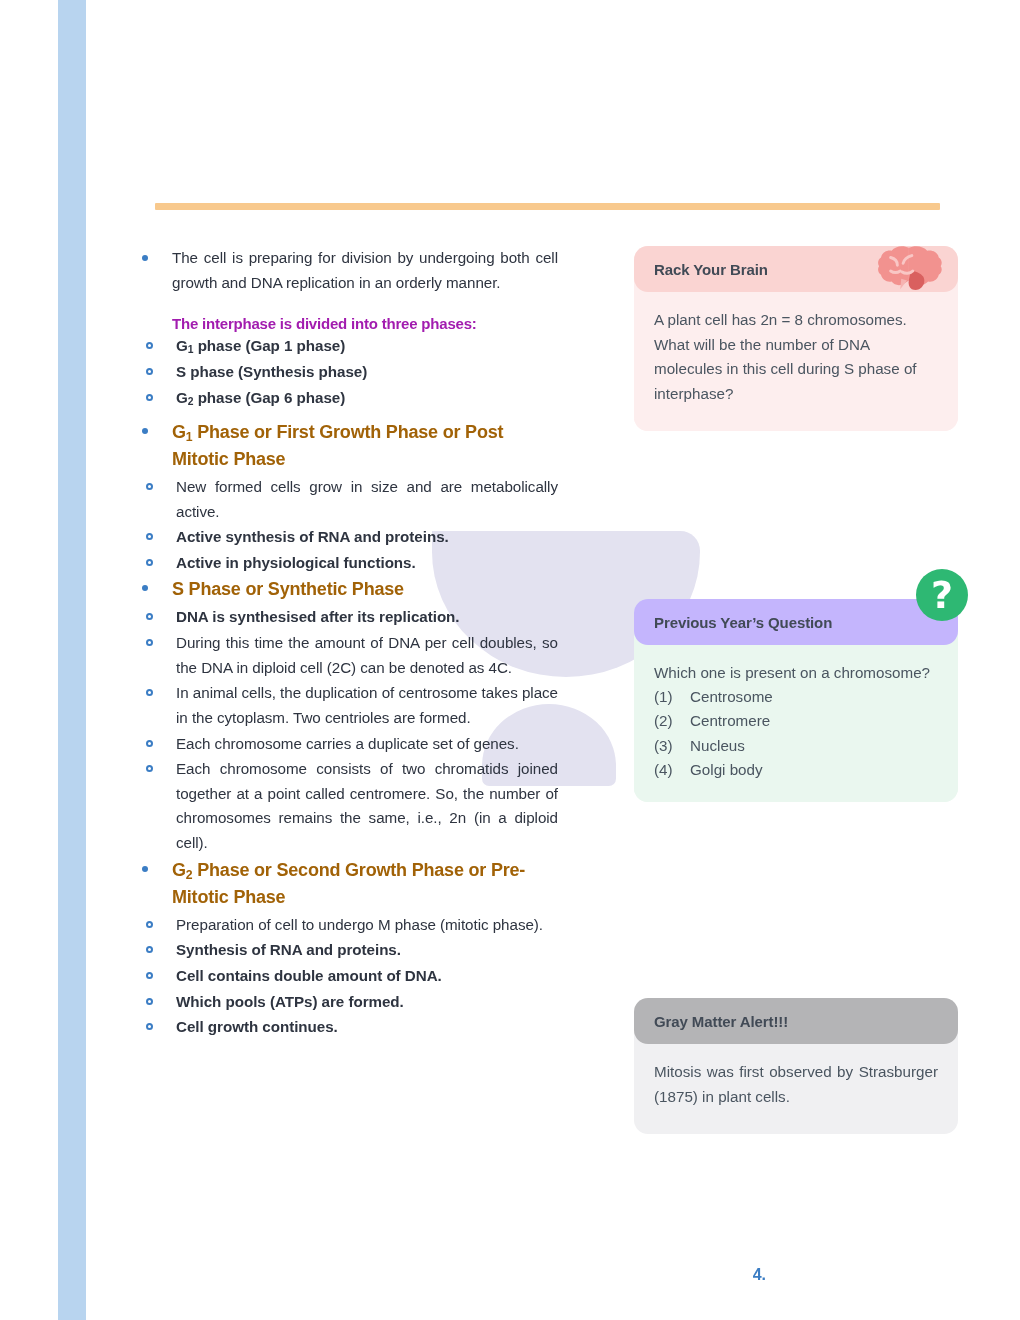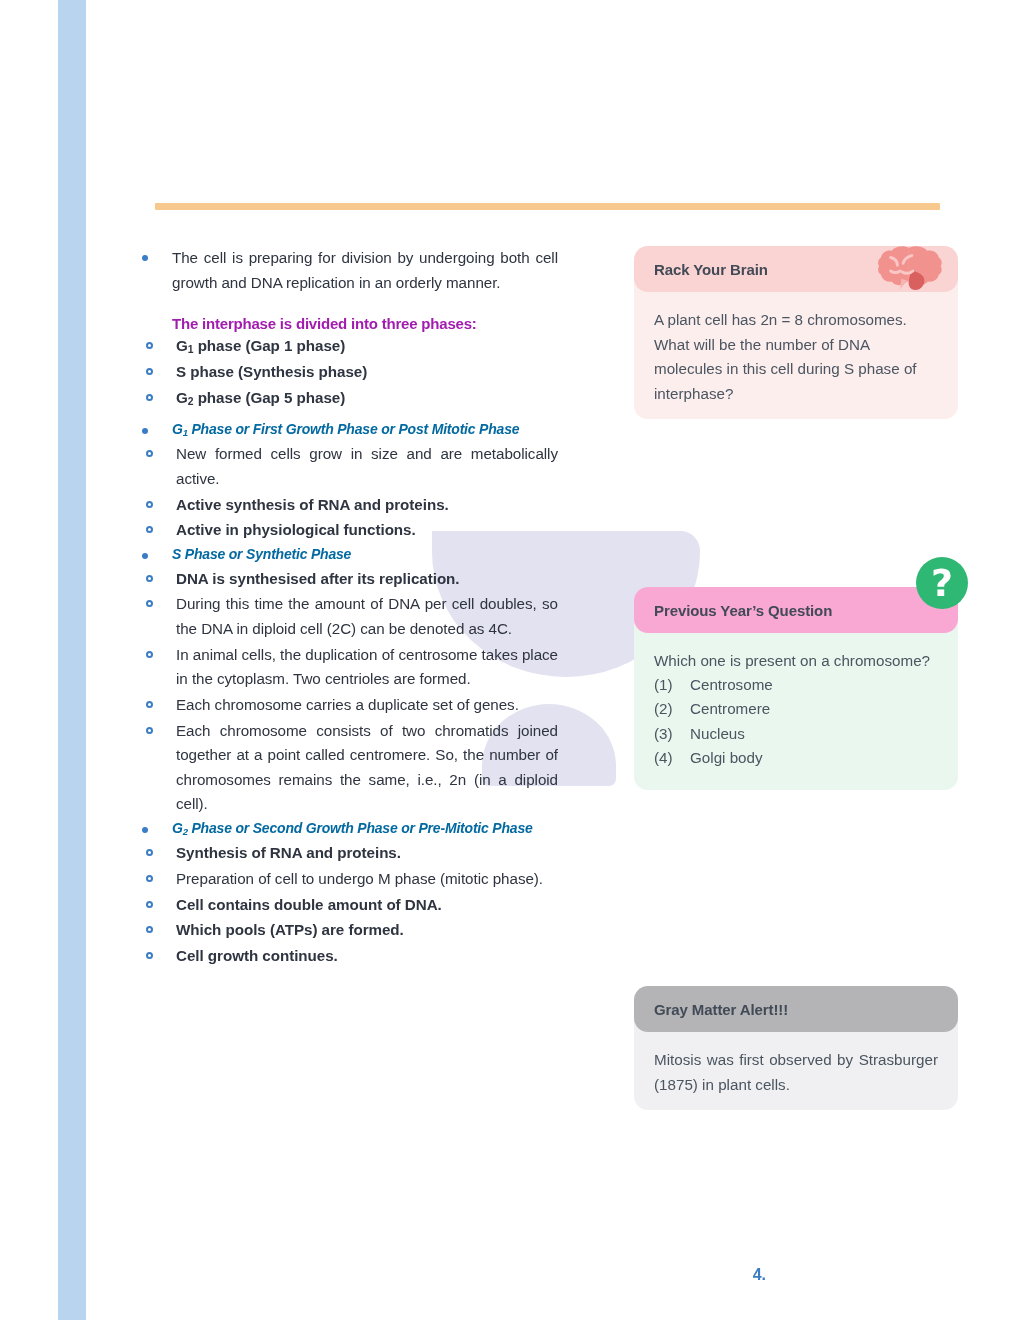--- a/index.html
+++ b/index.html
@@ -96,26 +96,25 @@
 
   .para {
     font-size: 15.2px;
     line-height: 1.62;
     color: #2e3440;
     text-align: justify;
     letter-spacing: -0.05px;
   }
 
   .blue-head {
-    font-size: 14px;
+    font-size: 18px;
     line-height: 1.5;
     font-weight: bold;
-    color: #0369a1;
+    color: #a16207;
     letter-spacing: -0.2px;
-    font-style: italic;
   }
 
   .section-head {
     font-size: 15px;
     font-weight: bold;
     color: #a21caf;
     letter-spacing: -0.2px;
     margin-top: 20px;
     margin-bottom: 2px;
     padding-left: 34px;
@@ -168,21 +167,21 @@
     border-radius: 14px 14px 14px 14px;
     padding: 15px 20px 14px 20px;
     font-size: 15px;
     font-weight: bold;
     color: #414a56;
     letter-spacing: -0.1px;
     z-index: 2;
   }
 
   .callout-body {
-    padding: 20px 20px 12px 20px;
+    padding: 20px 20px 24px 20px;
     font-size: 15.2px;
     line-height: 1.62;
     color: #4a5560;
     border-radius: 0 0 14px 14px;
     margin-top: -14px;
     padding-top: 30px;
   }
 
   
   #rack-your-brain { background: #fdeeee; border-radius: 14px; }
@@ -197,21 +196,21 @@
     height: 52px;
     z-index: 3;
   }
 
   
   #previous-year-question {
     background: #eaf7ef;
     border-radius: 14px;
     margin-top: 168px;
   }
-  #previous-year-question .callout-head { background: #f9a8d4; }
+  #previous-year-question .callout-head { background: #c4b5fd; }
   #previous-year-question .callout-body {
     background: #eaf7ef;
     text-align: justify;
     padding-bottom: 20px;
   }
 
   #question-badge {
     position: absolute;
     right: -10px;
     top: -30px;
@@ -288,21 +287,21 @@
           <li class="b2">
             <span class="ring"></span>
             <div class="txt nojust"><span>G</span><sub>1</sub><span> phase (Gap 1 phase)</span></div>
           </li>
           <li class="b2">
             <span class="ring"></span>
             <div class="txt nojust"><span>S</span><span> phase (Synthesis phase)</span></div>
           </li>
           <li class="b2">
             <span class="ring"></span>
-            <div class="txt nojust"><span>G</span><sub>2</sub><span> phase (Gap 5 phase)</span></div>
+            <div class="txt nojust"><span>G</span><sub>2</sub><span> phase (Gap 6 phase)</span></div>
           </li>
         </ul>
       </li>
 
       <li class="b1" style="margin-top:8px;">
         <span class="dot1"></span>
         <div class="blue-head"><span>G</span><sub>1</sub><span> Phase or First Growth Phase or Post Mitotic Phase</span></div>
       </li>
       <ul class="lvl2">
         <li class="b2">
@@ -346,25 +345,25 @@
         </li>
       </ul>
 
       <li class="b1">
         <span class="dot1"></span>
         <div class="blue-head"><span>G</span><sub>2</sub><span> Phase or Second Growth Phase or Pre-Mitotic Phase</span></div>
       </li>
       <ul class="lvl2">
         <li class="b2">
           <span class="ring"></span>
+          <div class="txt">Preparation of cell to undergo M phase (mitotic phase).</div>
+        </li>
+        <li class="b2">
+          <span class="ring"></span>
           <div class="txt nojust">Synthesis of RNA and proteins.</div>
-        </li>
-        <li class="b2">
-          <span class="ring"></span>
-          <div class="txt">Preparation of cell to undergo M phase (mitotic phase).</div>
         </li>
         <li class="b2">
           <span class="ring"></span>
           <div class="txt nojust">Cell contains double amount of DNA.</div>
         </li>
         <li class="b2">
           <span class="ring"></span>
           <div class="txt nojust">Which pools (ATPs) are formed.</div>
         </li>
         <li class="b2">

